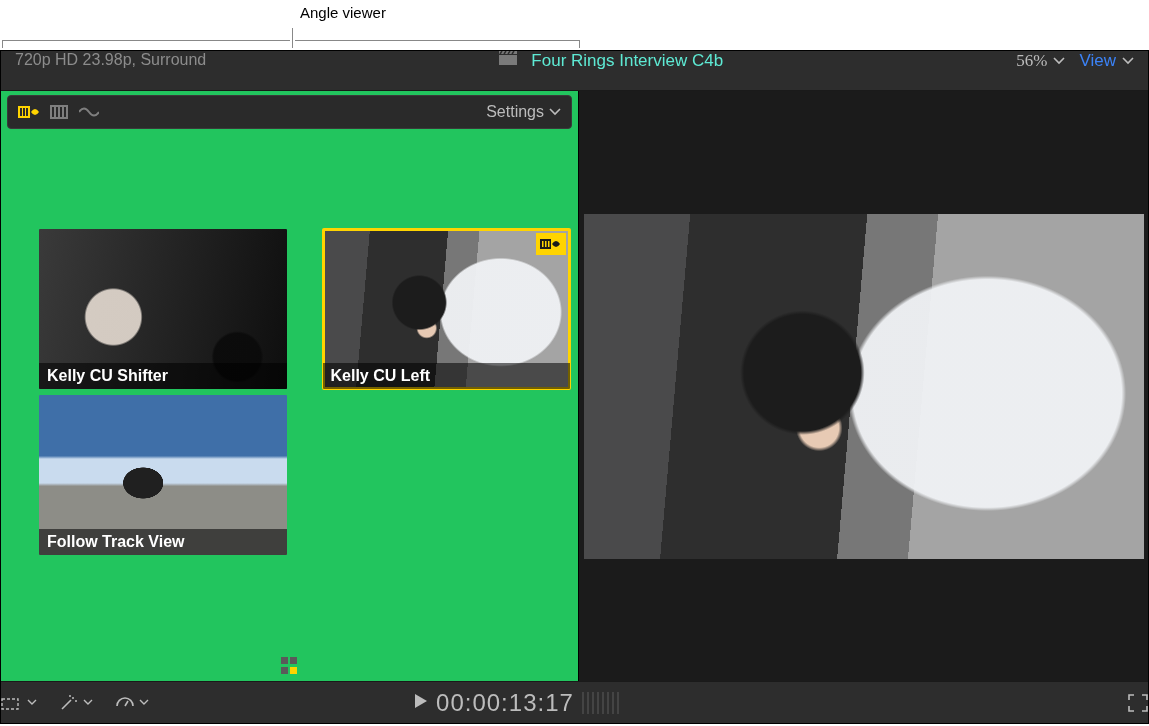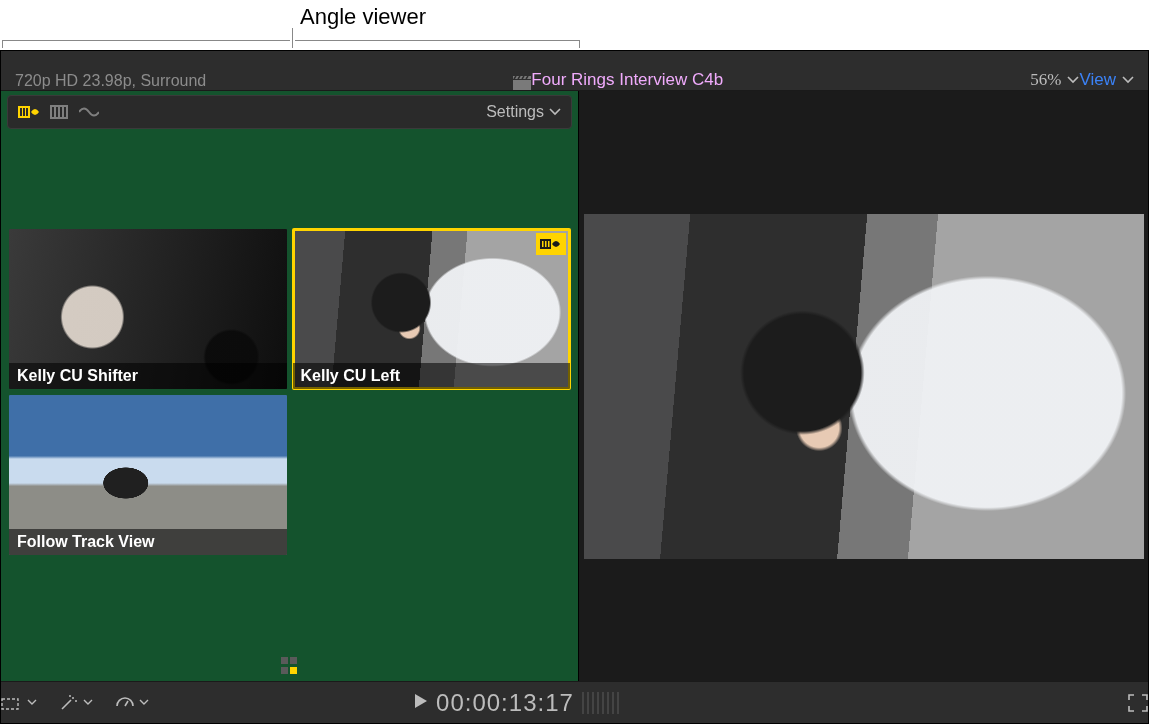--- a/index.html
+++ b/index.html
@@ -12,21 +12,21 @@
   }
   .annotation-row {
     position: relative;
     height: 50px;
     width: 1149px;
   }
   .annotation-label {
     position: absolute;
     left: 300px;
     top: 4px;
-    font-size: 22px;
+    font-size: 15px;
     color: #000;
     font-weight: 400;
   }
   .annotation-tick {
     position: absolute;
     left: 292px;
     top: 28px;
     width: 1px;
     height: 20px;
     background: #888;
@@ -54,44 +54,45 @@
     width: 1149px;
     background: #212121;
     border: 1px solid #000;
   }
 
   
   .topbar {
     height: 40px;
     background: #2d2d2d;
     display: flex;
-    align-items: flex-end;
+    align-items: flex-start;
     padding: 0 14px;
+    gap: 14px;
     border-bottom: 1px solid #1a1a1a;
   }
   .format-text { color: #8c8c8c; font-size: 16px; flex: 0 0 auto; }
   .spacer-flex { flex: 1; }
-  .clip-title { color: #f0abfc; font-size: 17px; margin-top: 12px; }
+  .clip-title { color: #5eead4; font-size: 17px; }
   .clapboard { width:18px; height:14px; display:inline-block; }
   .zoom { color:#bcbcbc; font-size:17px; display:flex; align-items:center; gap:6px;font-family:Liberation Serif, serif; }
   .view { color:#3b82f6; font-size:17px; display:flex; align-items:center; gap:6px; }
   .chevron { display:inline-block; }
   .chevron svg { display:block; }
 
   
   .main-split {
     display:flex;
     height: 590px;
   }
   .angle-pane {
     width: 578px;
     flex: 0 0 578px;
     display:flex;
     flex-direction:column;
-    background:#14532d;
+    background:#22c55e;
     border-right:1px solid #000;
   }
   .main-viewer {
     flex:1;
     background:#1b1b1b;
     display:flex;
     align-items:center;
     justify-content:center;
   }
 
@@ -120,20 +121,21 @@
     grid-template-columns: 1fr 1fr;
     grid-template-rows: 160px 160px;
     gap: 6px;
     width:100%;
   }
   .angle-cell {
     position:relative;
     background:#313131;
     overflow:hidden;
     border-radius:1px;
+    margin-left:30px;
   }
   .angle-cell.selected {
     outline: 3px solid #ffd400;
     outline-offset: -2px;
   }
   .angle-label-strip {
     position:absolute;
     left:0; right:0; bottom:0;
     background: rgba(0,0,0,0.55);
     padding: 4px 8px;

